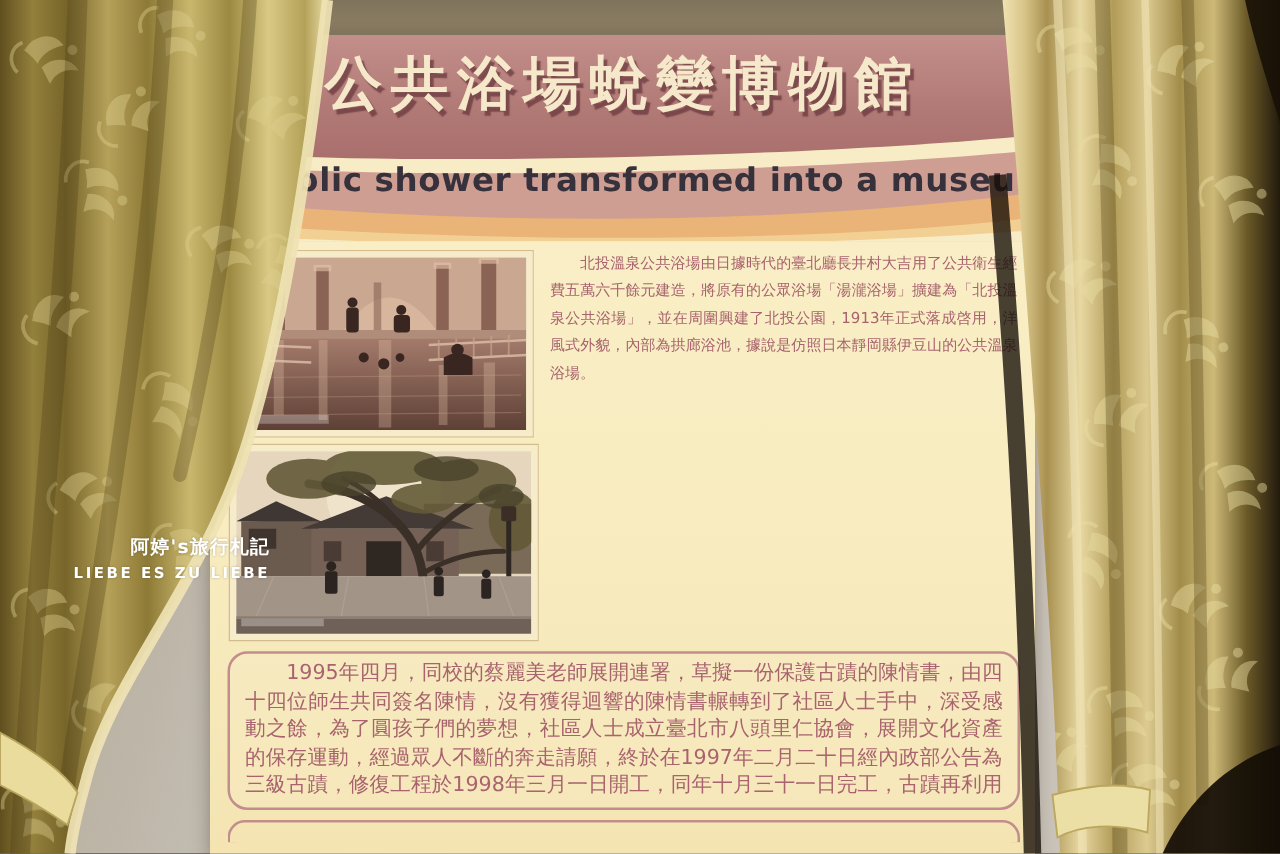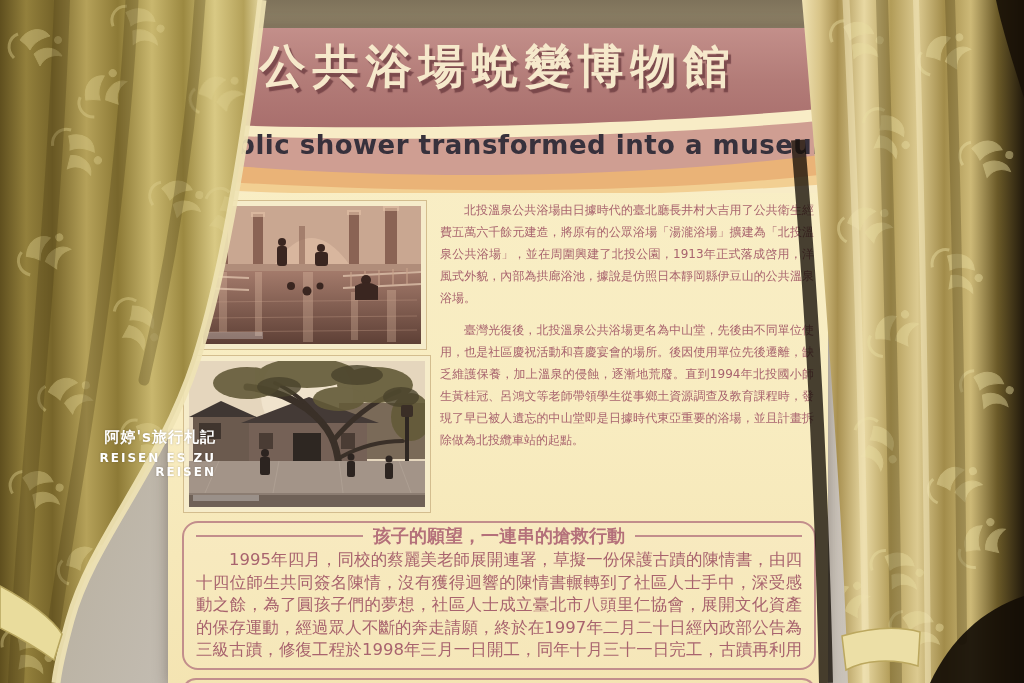--- a/index.html
+++ b/index.html
@@ -224,30 +224,24 @@
               <rect x="158" y="100" width="8" height="16" rx="2"></rect>
             <circle cx="200" cy="98" r="3.5"></circle>
               <rect x="196" y="102" width="8" height="16" rx="2"></rect>
           </g>
           <rect x="4" y="134" width="66" height="6" fill="#ffffff" opacity=".3"></rect>
         </svg>
       </div>
 
       <div class="col-text">
         <p>北投溫泉公共浴場由日據時代的臺北廳長井村大吉用了公共衛生經費五萬六千餘元建造，將原有的公眾浴場「湯瀧浴場」擴建為「北投溫泉公共浴場」，並在周圍興建了北投公園，1913年正式落成啓用，洋風式外貌，內部為拱廊浴池，據說是仿照日本靜岡縣伊豆山的公共溫泉浴場。</p>
-        <p>臺灣光復後，北投溫泉公共浴場更名為中山堂，先後由不同單位使用，也是社區慶祝活動和喜慶宴會的場所。後因使用單位先後遷離，缺乏維護保養，加上溫泉的侵蝕，逐漸地荒廢。直到1994年北投國小師生黃桂冠、呂鴻文等老師帶領學生從事鄉土資源調查及教育課程時，發現了早已被人遺忘的中山堂即是日據時代東亞重要的浴場，並且計畫拆除做為北投纜車站的起點。</p>
       </div>
     </div>
 
     <div class="rescue-box">
-      <div class="rescue-head">
-        <span class="rule"></span>
-        <span class="rescue-title">孩子的願望，一連串的搶救行動</span>
-        <span class="rule"></span>
-      </div>
       <p>1995年四月，同校的蔡麗美老師展開連署，草擬一份保護古蹟的陳情書，由四十四位師生共同簽名陳情，沒有獲得迴響的陳情書輾轉到了社區人士手中，深受感動之餘，為了圓孩子們的夢想，社區人士成立臺北市八頭里仁協會，展開文化資產的保存運動，經過眾人不斷的奔走請願，終於在1997年二月二十日經內政部公告為三級古蹟，修復工程於1998年三月一日開工，同年十月三十一日完工，古蹟再利用為北投溫泉博物館。</p>
     </div>
 
     <div class="next-box"></div>
   </div>
 
   <svg class="curtain-left" width="270" height="683" viewBox="0 0 270 683">
     <defs>
       <linearGradient id="lcg" x1="0" y1="0" x2="1" y2="0">
         <stop offset="0" stop-color="#5f4f1e"></stop>
@@ -341,16 +335,16 @@
       <path d="M56,0 C64,160 72,380 76,683" stroke-width="7"></path>
       <path d="M126,0 C132,200 136,420 138,683" stroke-width="6"></path>
     </g>
     <path d="M52,636 C80,628 108,626 130,632 L128,666 C102,658 74,660 56,670 Z" fill="#ecdfa6" stroke="#bba75e" stroke-width="1.5"></path>
     <path d="M206,0 H234 V98 C222,60 212,28 206,0 Z" fill="#181107" opacity="0.9"></path>
     <path d="M140,683 C160,640 192,610 234,596 V683 Z" fill="#140d05" opacity="0.92"></path>
   </svg>
 
   <div class="watermark">
     <div class="wm1">阿婷's旅行札記</div>
-    <div class="wm2">REISEN ES ZU REISEN</div>
+    <div class="wm2">LIEBE ES ZU LIEBE</div>
   </div>
 
 </div>
 
 </body></html>

